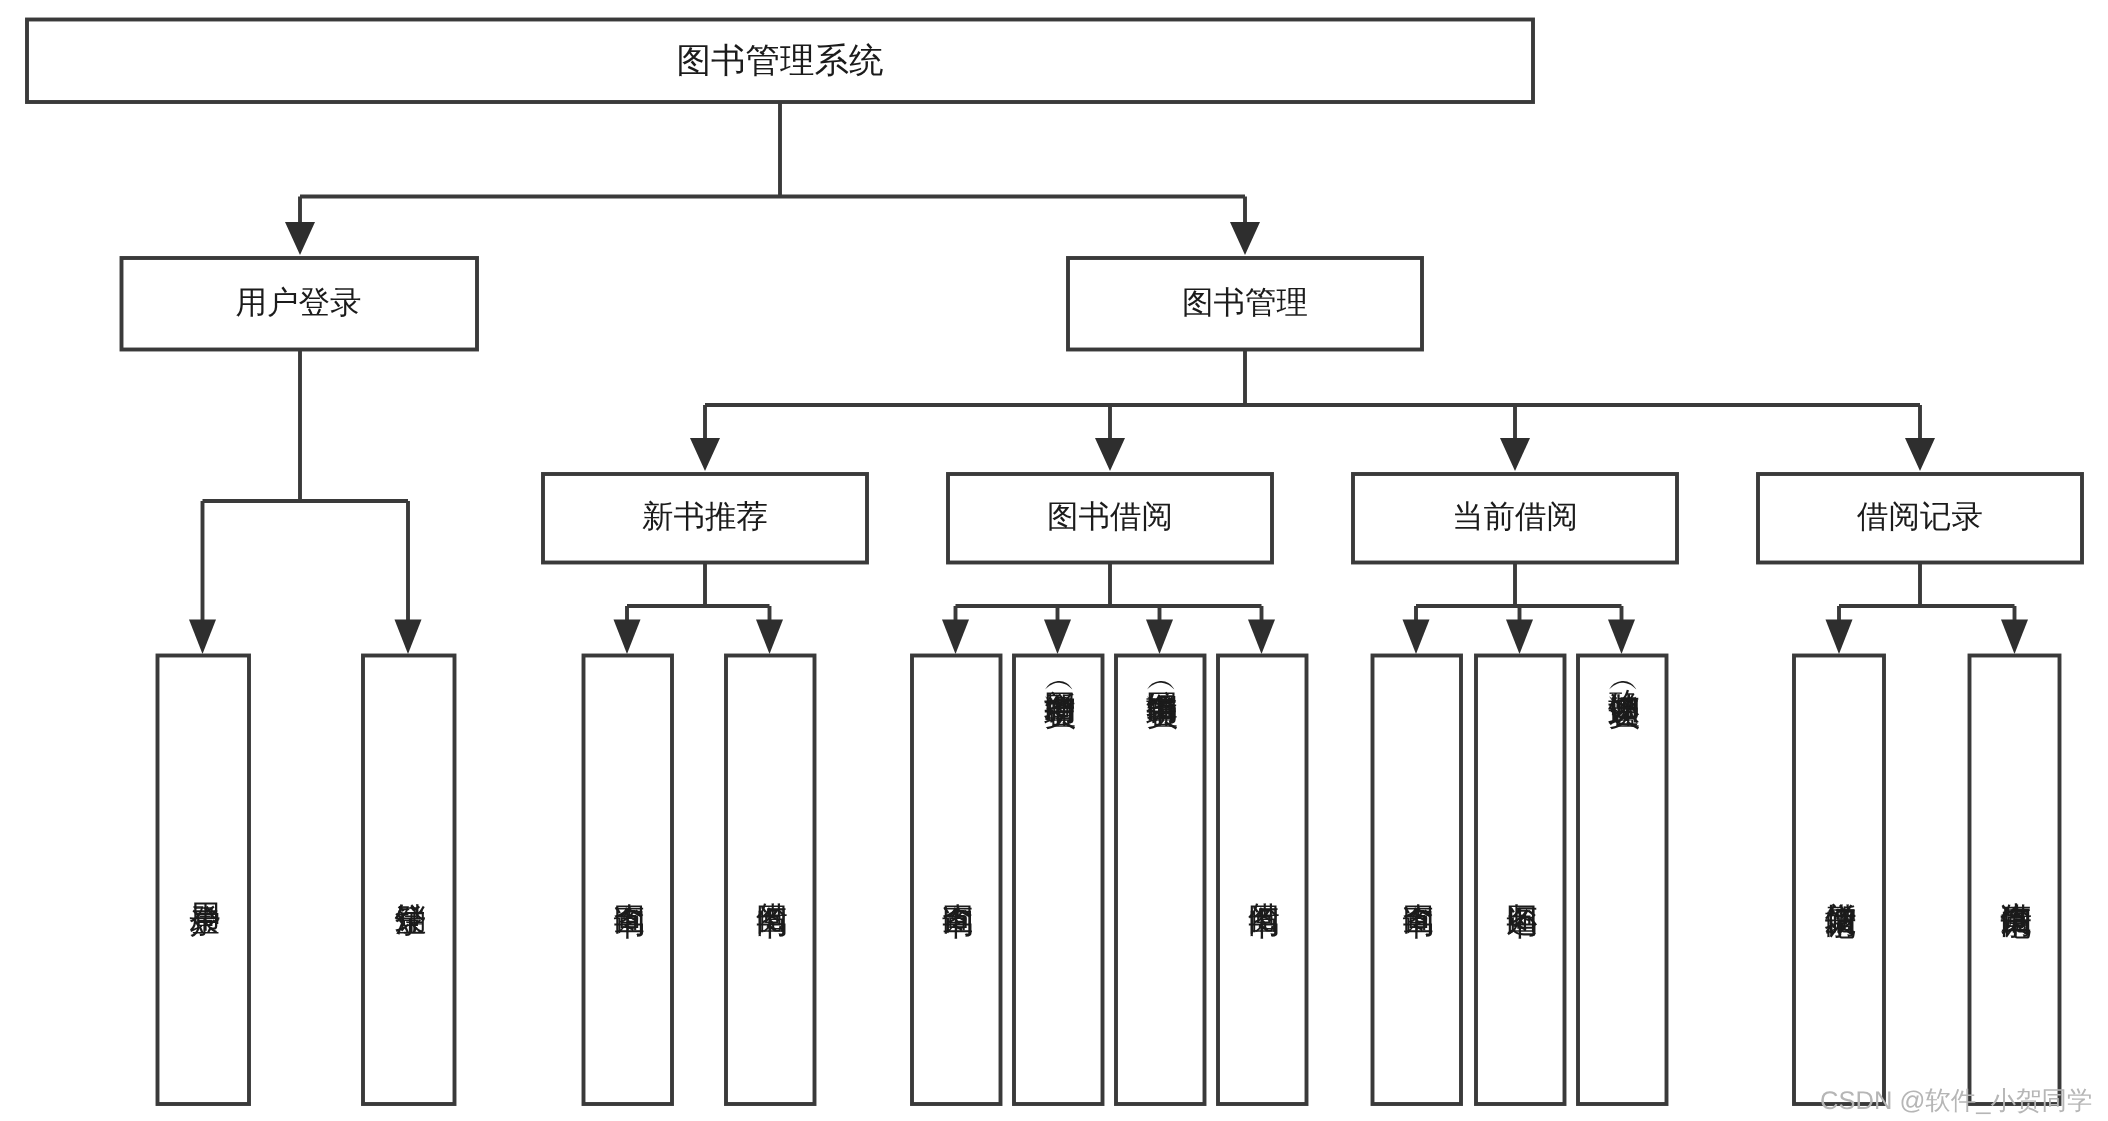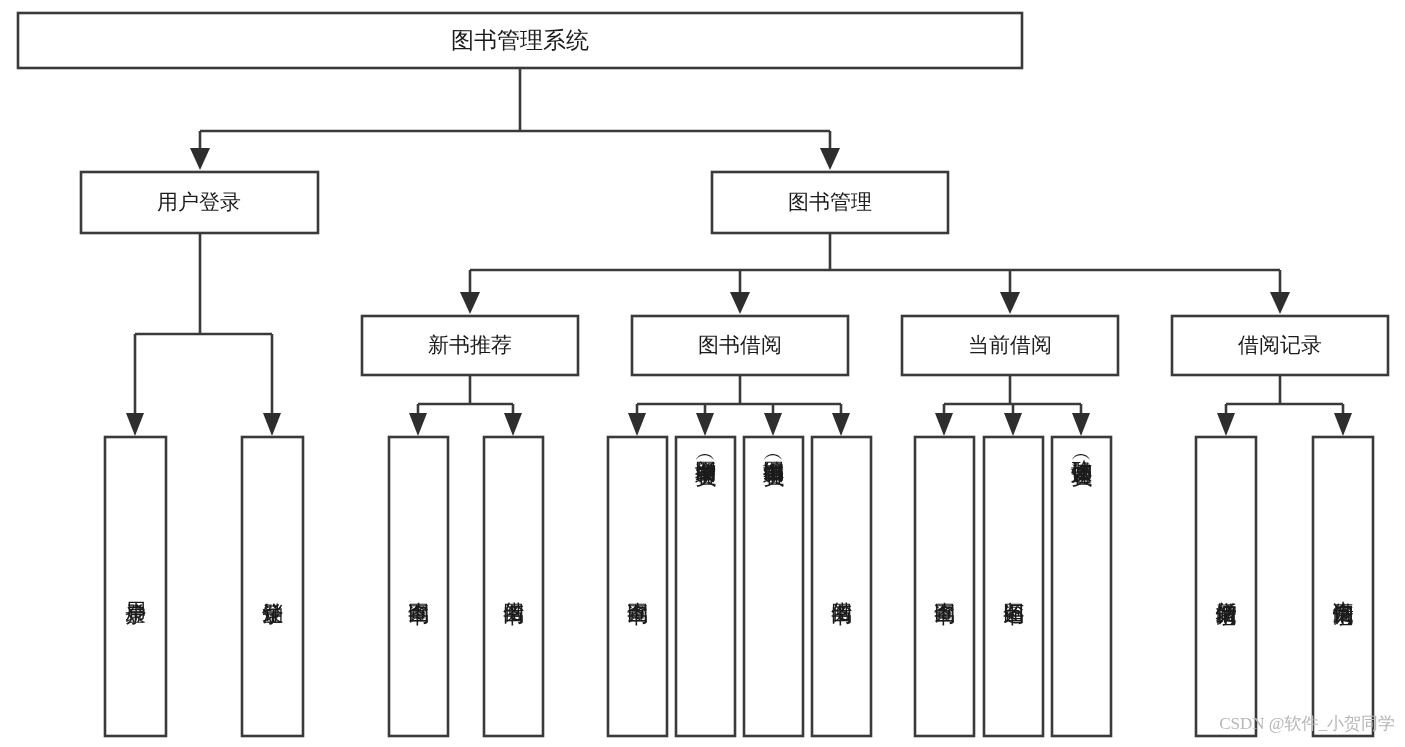--- a/index.html
+++ b/index.html
@@ -70,22 +70,22 @@
     line-height: 1.06;
     color: #1b1b1b;
     writing-mode: vertical-rl;
     text-orientation: upright;
     white-space: nowrap;
     letter-spacing: 1px;
   }
   #watermark {
     position: absolute;
     right: 10px;
-    bottom: 12px;
-    font-family: Liberation Serif, serif;
+    bottom: 2px;
+    font-family: Liberation Sans, sans-serif;
     font-size: 17px;
     color: #b6b6b6;
     white-space: nowrap;
     user-select: none;
   }
 </style>
 </head>
 <body>
 
 <div id="diagram-root">

